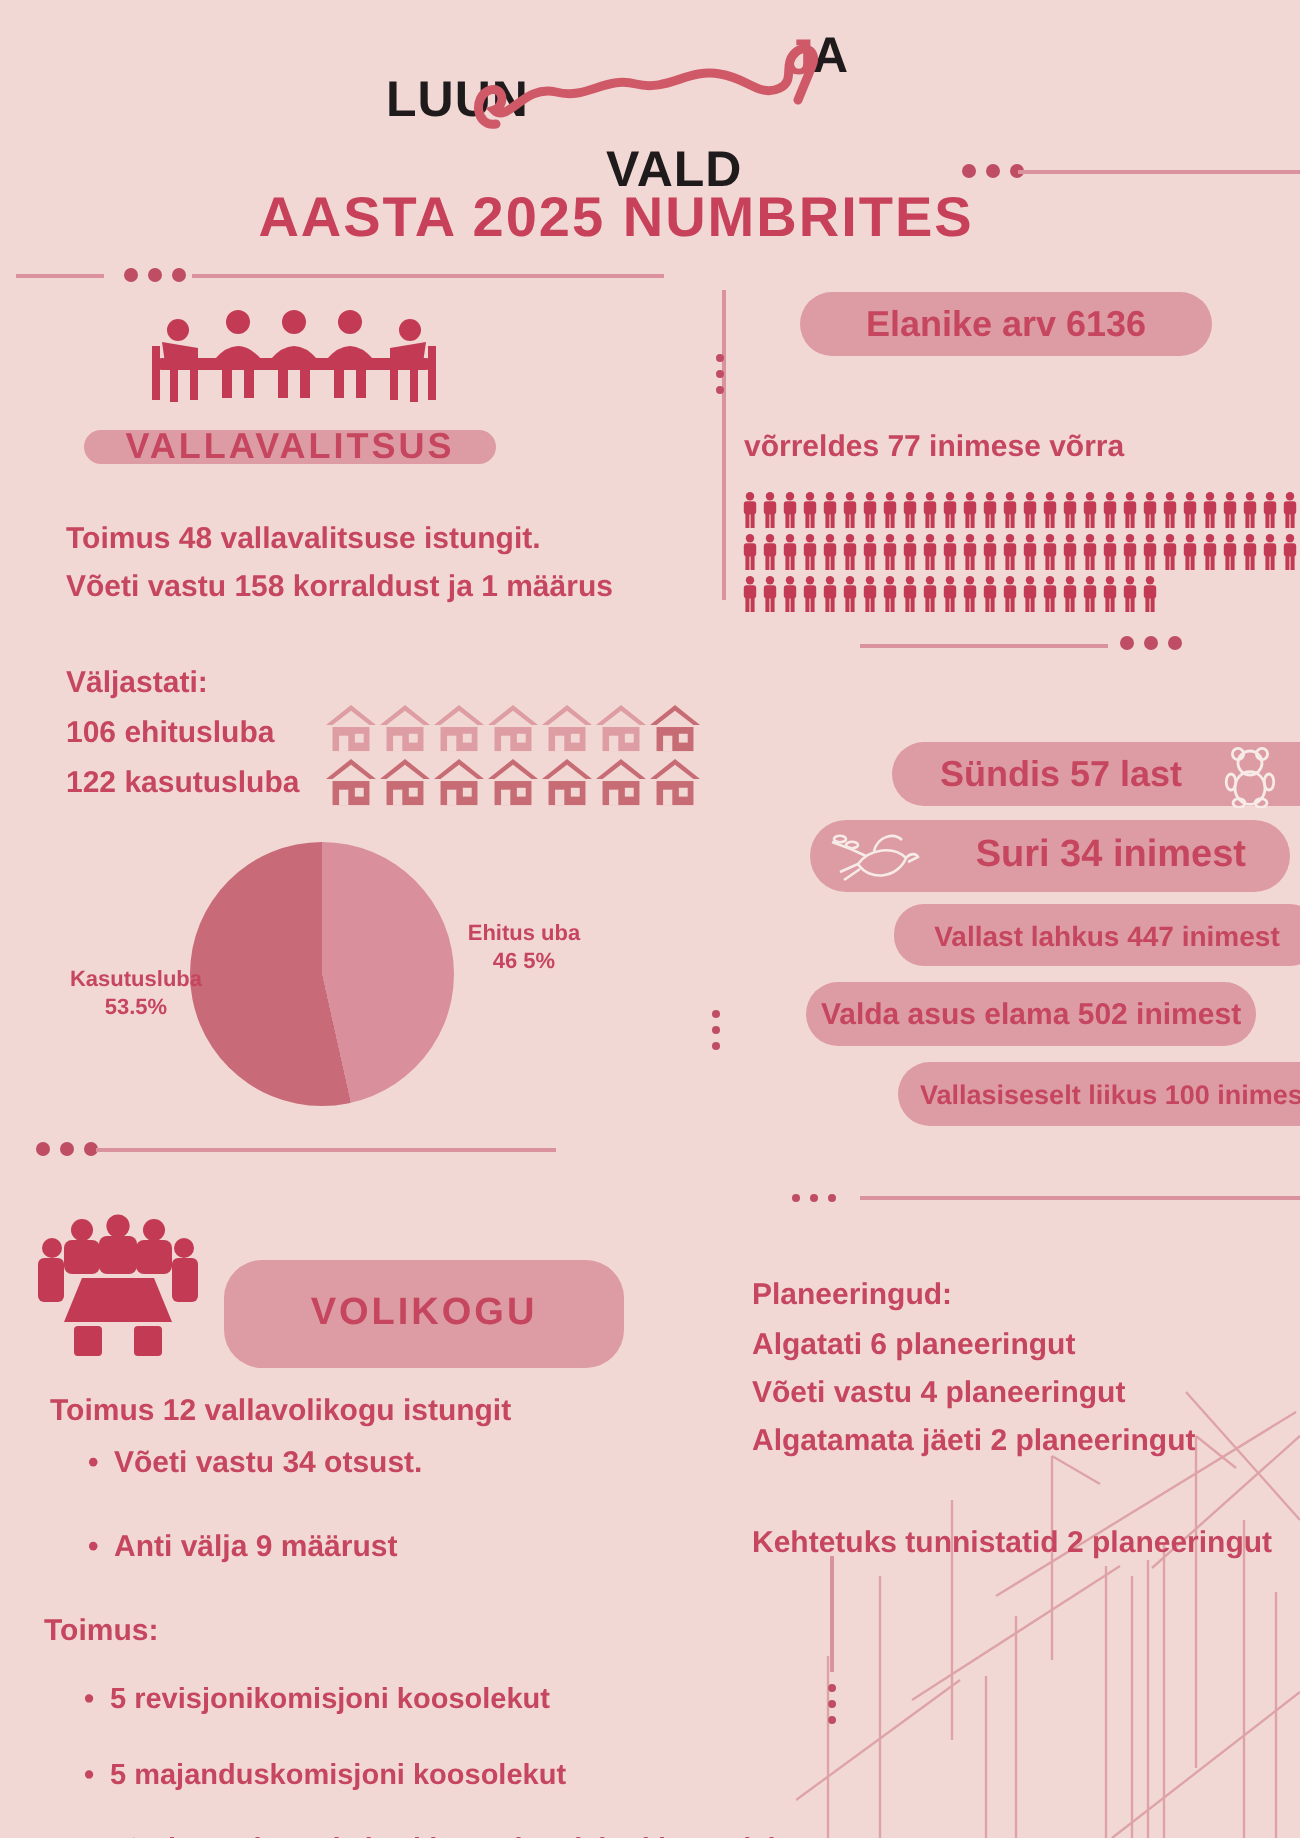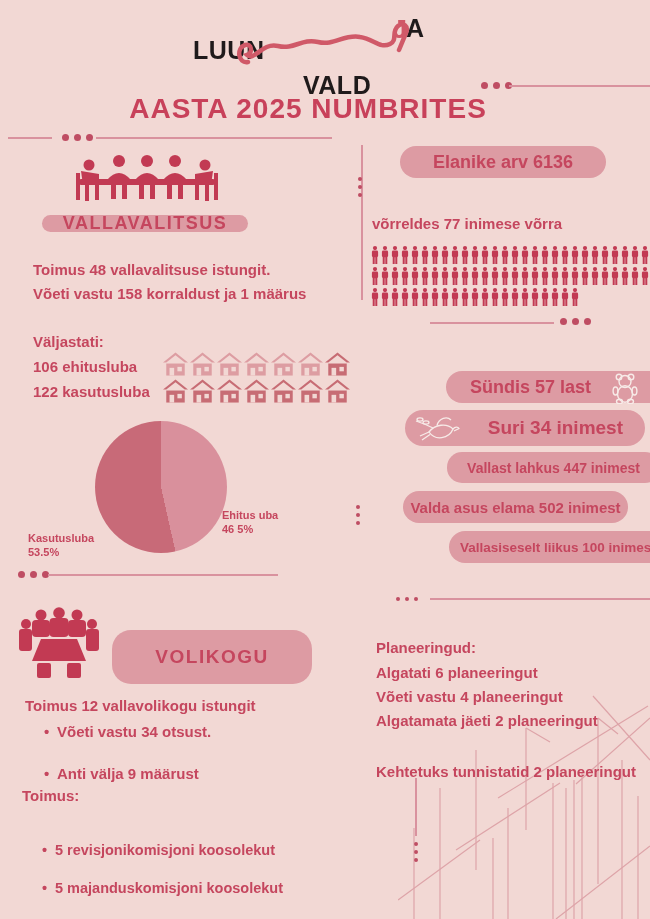--- a/index.html
+++ b/index.html
@@ -26,21 +26,21 @@
     font-size:28px;font-weight:700;letter-spacing:1px;color:#c8415a;
   }
   
   .pill{
     position:absolute;background:#dd9ba3;border-radius:18px;
     display:flex;align-items:center;justify-content:center;
     font-weight:700;color:#c5465e;
   }
   
   .body-text{position:absolute;font-size:15px;font-weight:700;color:#c5465e;}
-  .small-label{position:absolute;font-size:11px;font-weight:700;color:#c5465e;line-height:14px;margin-top:48px;}
+  .small-label{position:absolute;font-size:11px;font-weight:700;color:#c5465e;text-align:center;line-height:14px;}
   .bullet{position:relative;padding-left:13px;}
   .bullet::before{content:"•";position:absolute;left:0;top:0;}
   
   .pict-row{position:absolute;display:flex;gap:2px;}
   .pict-row svg{display:block;}
   .person-glyph{color:#c23a53;}
   .house-light{color:#dd9da2;}
   .house-dark{color:#c76c74;}
   
   .pie{position:absolute;border-radius:50%;}
@@ -554,21 +554,21 @@
       <rect x="68" y="23" width="13" height="22" rx="3"></rect>
     <path d="M23,33 L59,33 L68,55 L14,55 Z"></path>
     <rect x="19" y="57" width="14" height="15" rx="2"></rect>
     <rect x="49" y="57" width="14" height="15" rx="2"></rect>
   </svg>
   <div class="pill" style="left:112px;top:630px;width:200px;height:54px;font-size:19px;letter-spacing:1.5px;border-radius:19px;">VOLIKOGU</div>
   <div class="body-text" style="left:25px;top:697px;">Toimus 12 vallavolikogu istungit</div>
   <div class="body-text bullet" style="left:44px;top:723px;">Võeti vastu 34 otsust.</div>
   <div class="body-text bullet" style="left:44px;top:748px;">Anti välja 9 määrust</div>
 
-  <div class="body-text" style="left:22px;top:787px;">Toimus:</div>
+  <div class="body-text" style="left:22px;top:807px;">Toimus:</div>
   <div class="body-text bullet" style="left:42px;top:808px;font-size:14.5px;">5 revisjonikomisjoni koosolekut</div>
   <div class="body-text bullet" style="left:42px;top:830px;font-size:14.5px;">5 majanduskomisjoni koosolekut</div>
   <div class="body-text bullet" style="left:42px;top:851px;font-size:14.5px;">10 planeeringu- ja keskkonnakomisjoni koosolekut</div>
 
   <div class="body-text" style="left:376px;top:639px;">Planeeringud:</div>
   <div class="body-text" style="left:376px;top:664px;">Algatati 6 planeeringut</div>
   <div class="body-text" style="left:376px;top:688px;">Võeti vastu 4 planeeringut</div>
   <div class="body-text" style="left:376px;top:712px;">Algatamata jäeti 2 planeeringut</div>
   <div class="body-text" style="left:376px;top:763px;">Kehtetuks tunnistatid 2 planeeringut</div>
 

